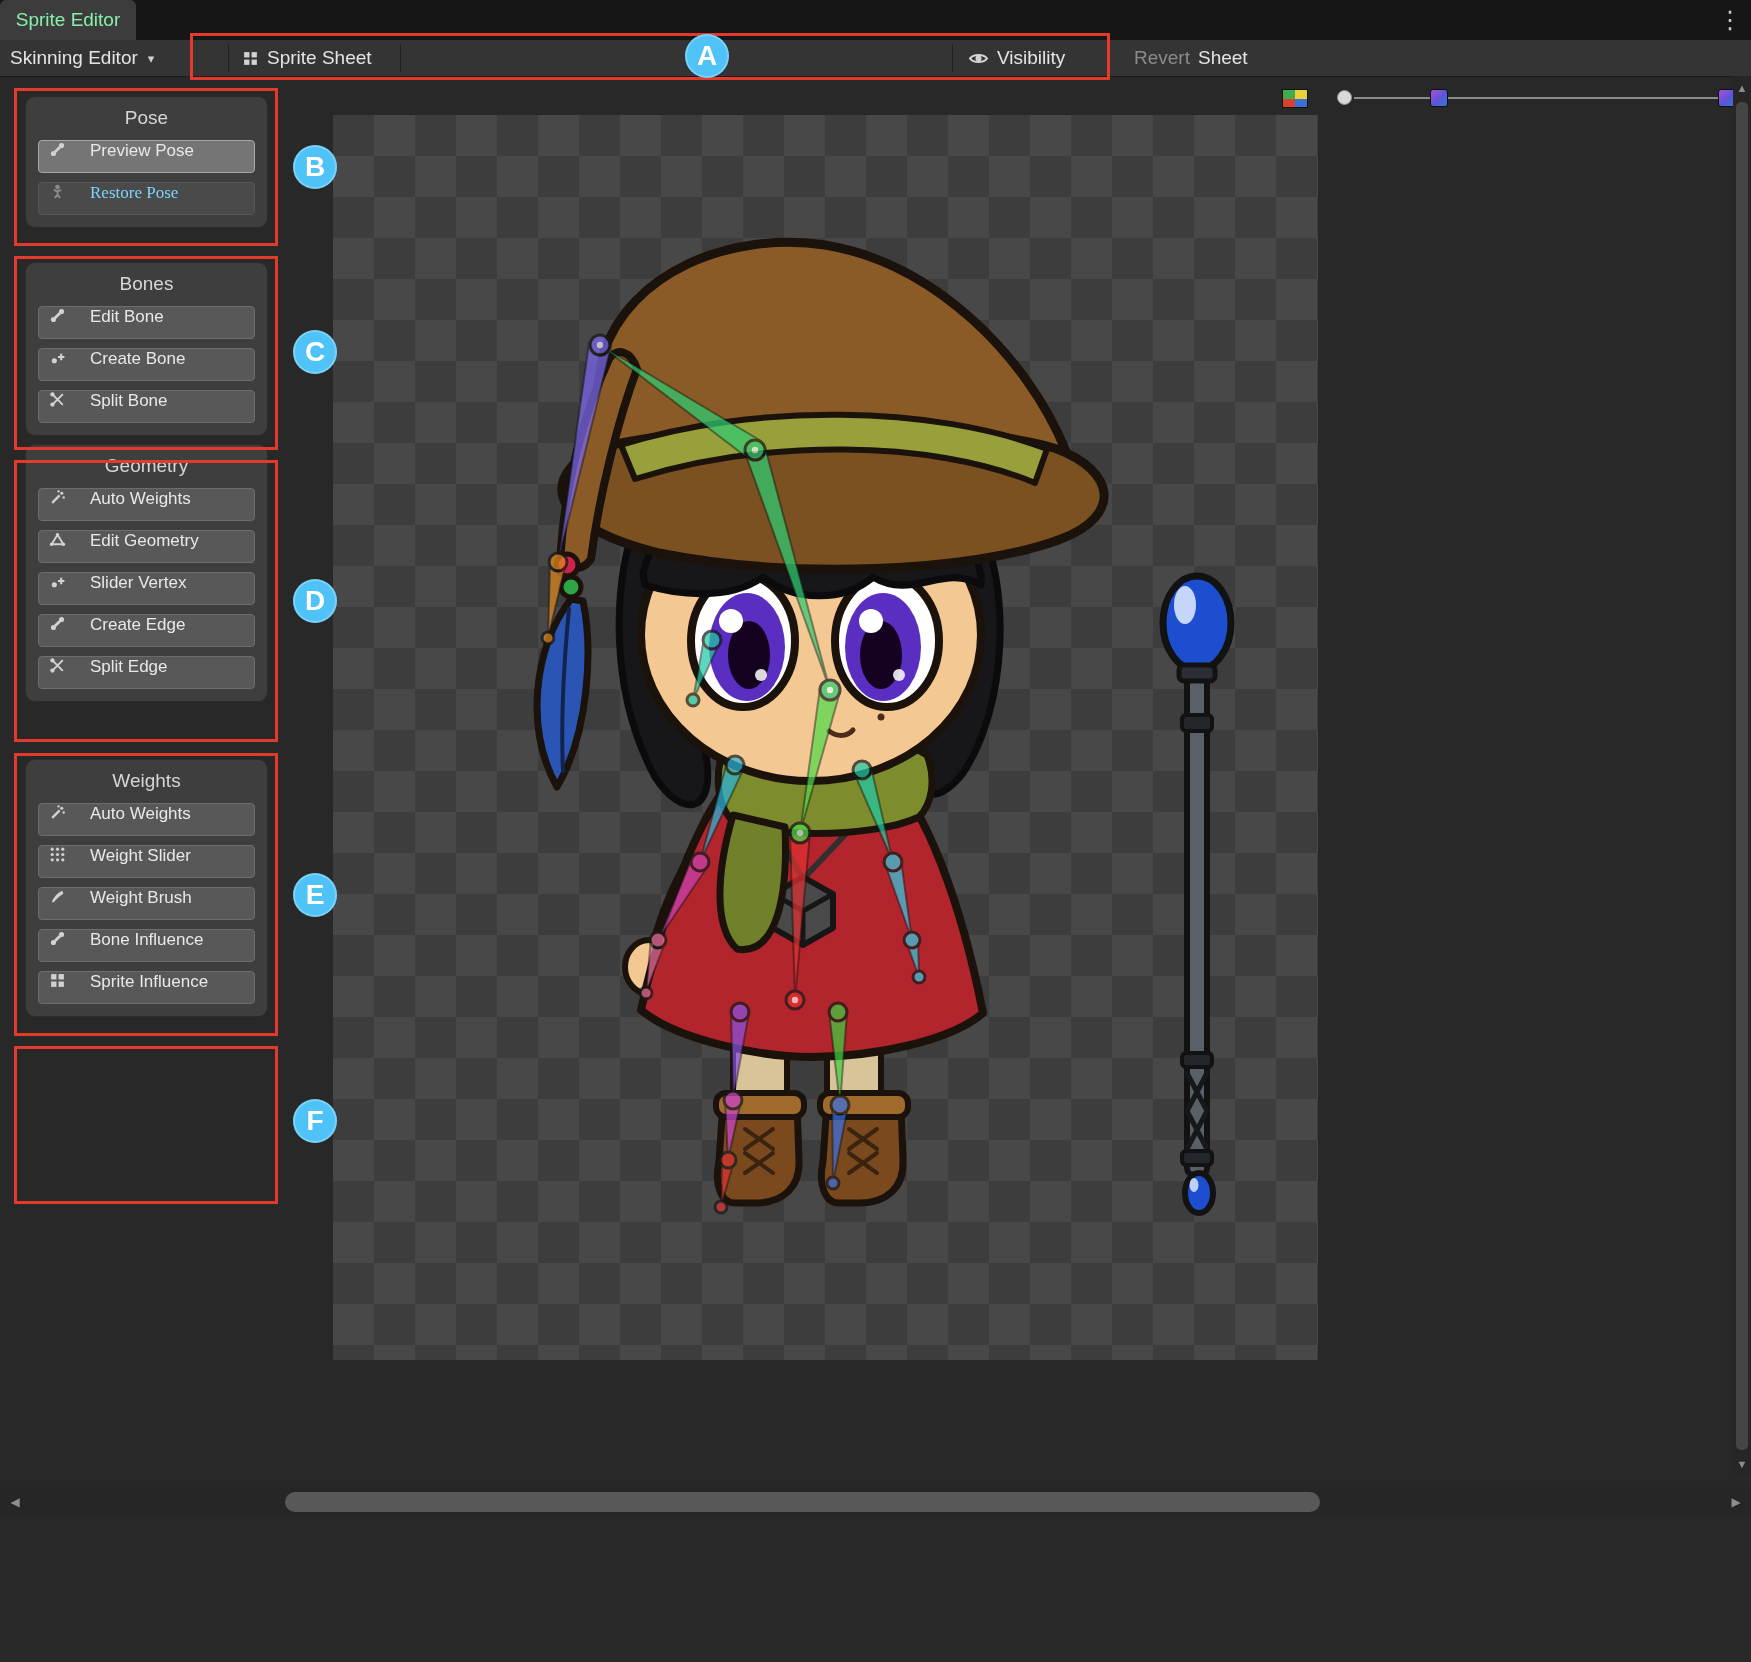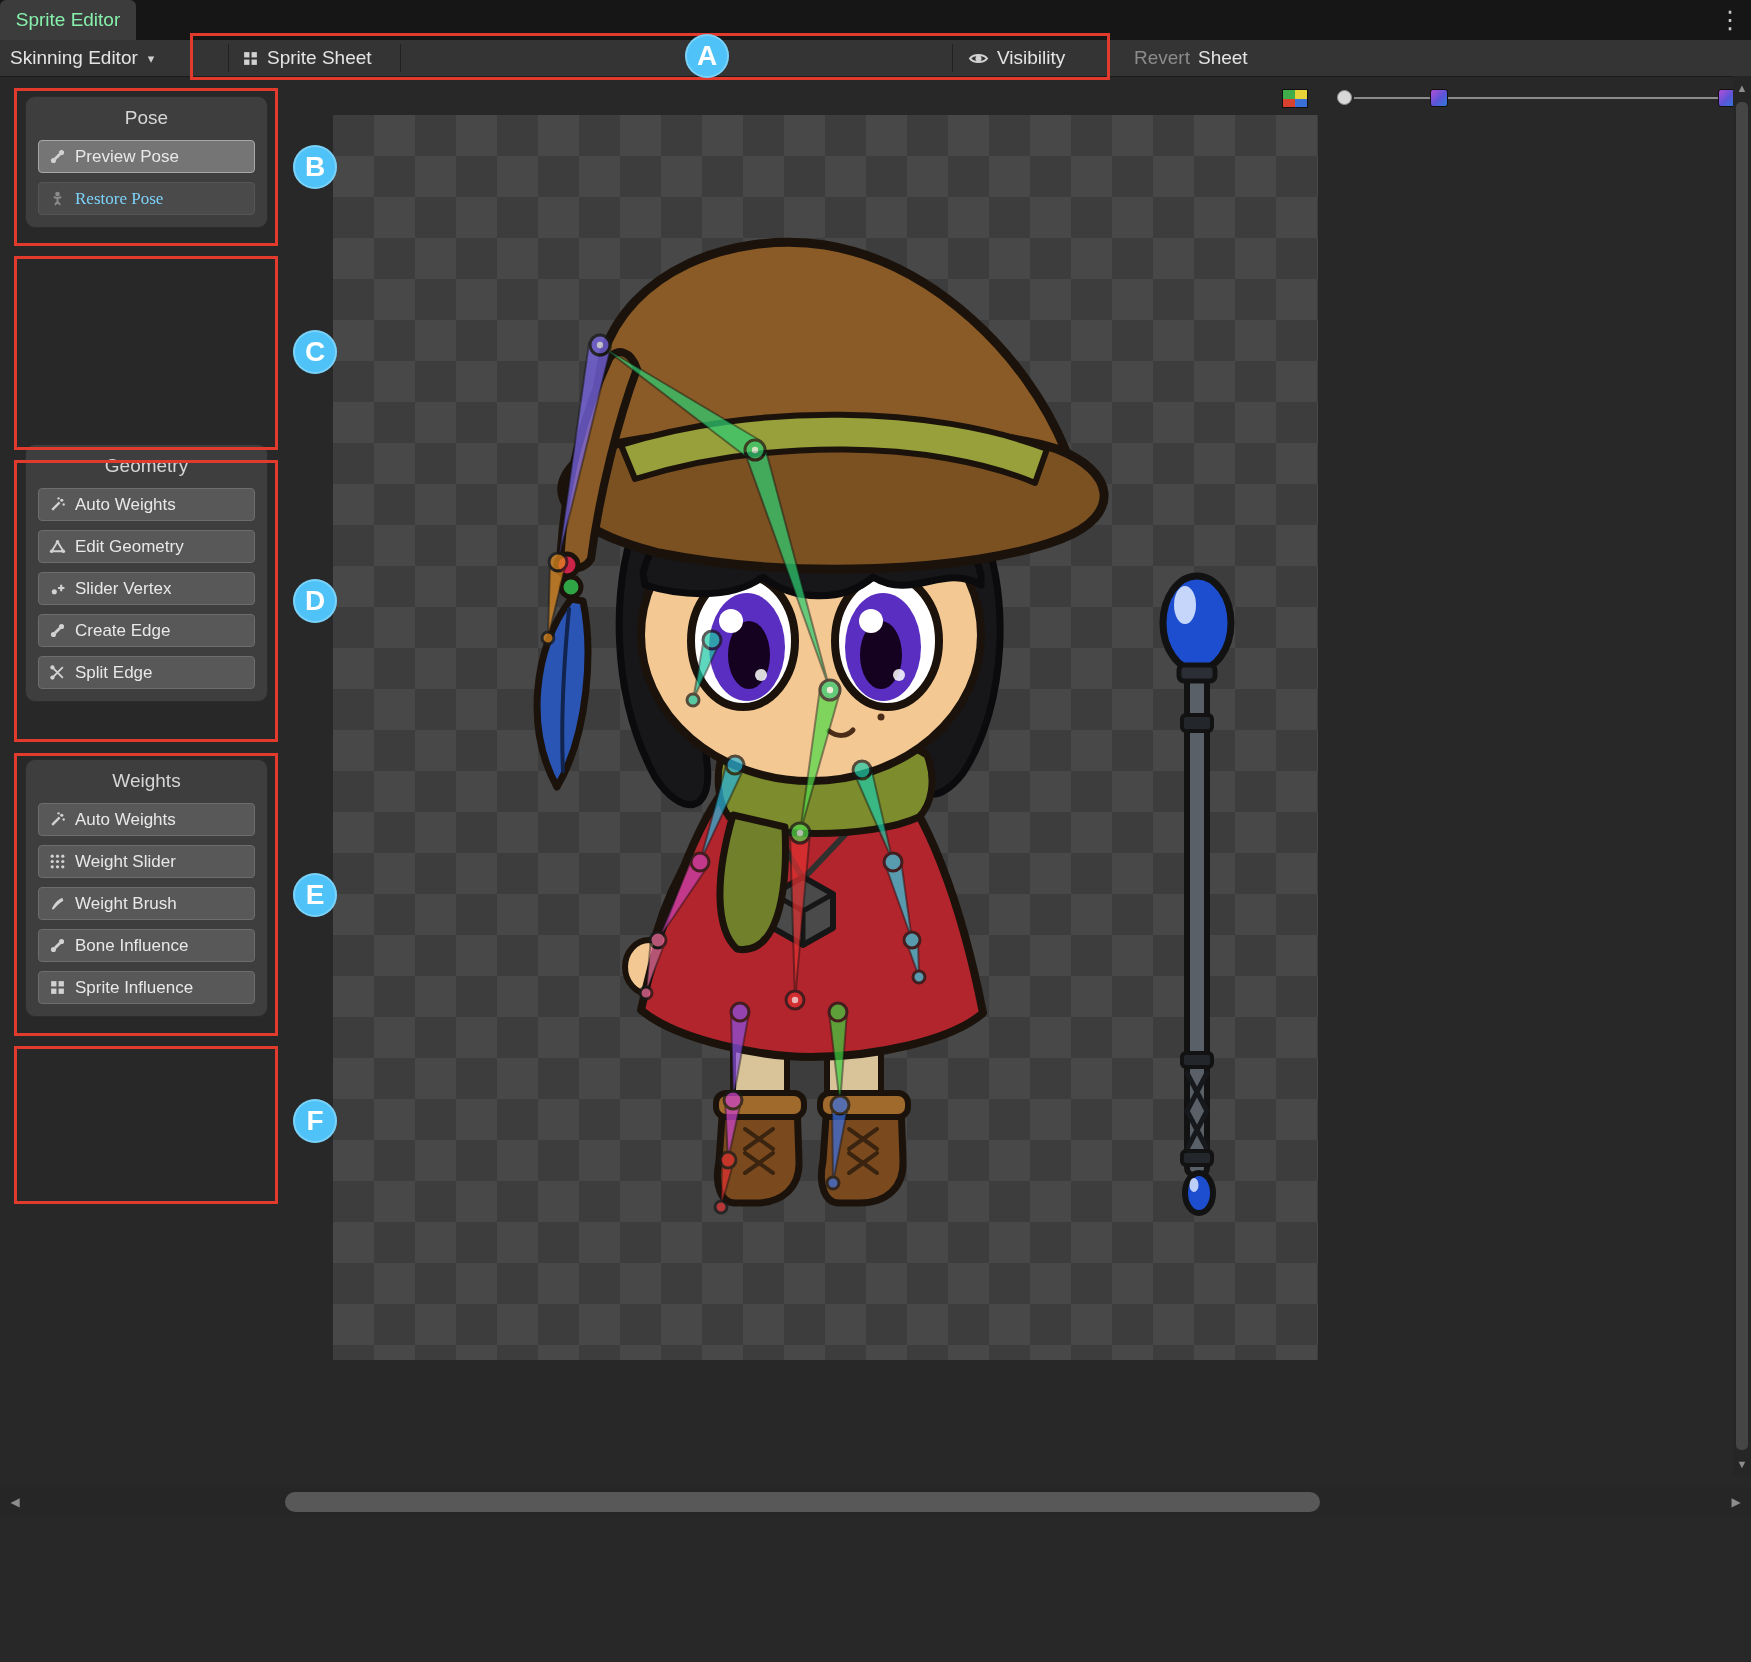--- a/index.html
+++ b/index.html
@@ -34,21 +34,21 @@
   .ann-circle{position:absolute;width:44px;height:44px;border-radius:50%;background:#4fc3f7;color:#fff;
        z-index:41;display:flex;align-items:center;justify-content:center;font-size:28px;font-weight:bold;
        box-shadow:0 0 0 2px rgba(255,255,255,.25) inset;}
 
   
   .panel{position:absolute;left:25px;width:243px;background:#3e3e3e;border:1px solid #2c2c2c;
        border-radius:10px;box-sizing:border-box;padding:8px 12px 12px;display:flex;flex-direction:column;
        gap:9px;z-index:10;}
   .panel-title{text-align:center;color:#d6d6d6;font-size:19px;padding:2px 0 2px;}
   .tool-btn{height:33px;min-height:33px;background:#585858;border:1px solid #6d6d6d;border-radius:4px;
-       color:#e8e8e8;font-size:17px;display:flex;align-items:center;gap:9px;padding:0 10px;cursor:default;
+       color:#e8e8e8;font-size:17px;display:flex;gap:24px;padding:0 10px;cursor:default;
        box-sizing:border-box;}
   .tool-btn.active{background:#757575;border-color:#a8a8a8;}
   .tool-btn.disabled{background:#4a4a4a;border-color:#565656;color:#7dd3fc;font-family:Liberation Serif, serif;}
   .tool-btn.disabled .ic{color:#8a8a8a;}
   .ic{width:17px;height:17px;color:#d2d2d2;flex:0 0 auto;}
 
   
   .canvas{position:absolute;left:333px;top:115px;width:985px;height:1245px;background-color:#3d3d3d;
      background-image:
        linear-gradient(45deg,#484848 25%,transparent 25%,transparent 75%,#484848 75%),
@@ -330,20 +330,41 @@
       <span>Preview Pose</span>
     </div>
     <div class="tool-btn disabled">
       <svg class="ic">
           <use href="#i-person"></use>
         </svg>
       <span>Restore Pose</span>
     </div>
   </div>
 
+  <div class="panel" style="top:262px;">
+    <div class="panel-title">Bones</div>
+    <div class="tool-btn">
+      <svg class="ic">
+          <use href="#i-bone"></use>
+        </svg>
+      <span>Edit Bone</span>
+    </div>
+    <div class="tool-btn">
+      <svg class="ic">
+          <use href="#i-plus"></use>
+        </svg>
+      <span>Create Bone</span>
+    </div>
+    <div class="tool-btn">
+      <svg class="ic">
+          <use href="#i-scissors"></use>
+        </svg>
+      <span>Split Bone</span>
+    </div>
+  </div>
 
   <div class="panel" style="top:444px;">
     <div class="panel-title">Geometry</div>
     <div class="tool-btn">
       <svg class="ic">
           <use href="#i-wand"></use>
         </svg>
       <span>Auto Weights</span>
     </div>
     <div class="tool-btn">

